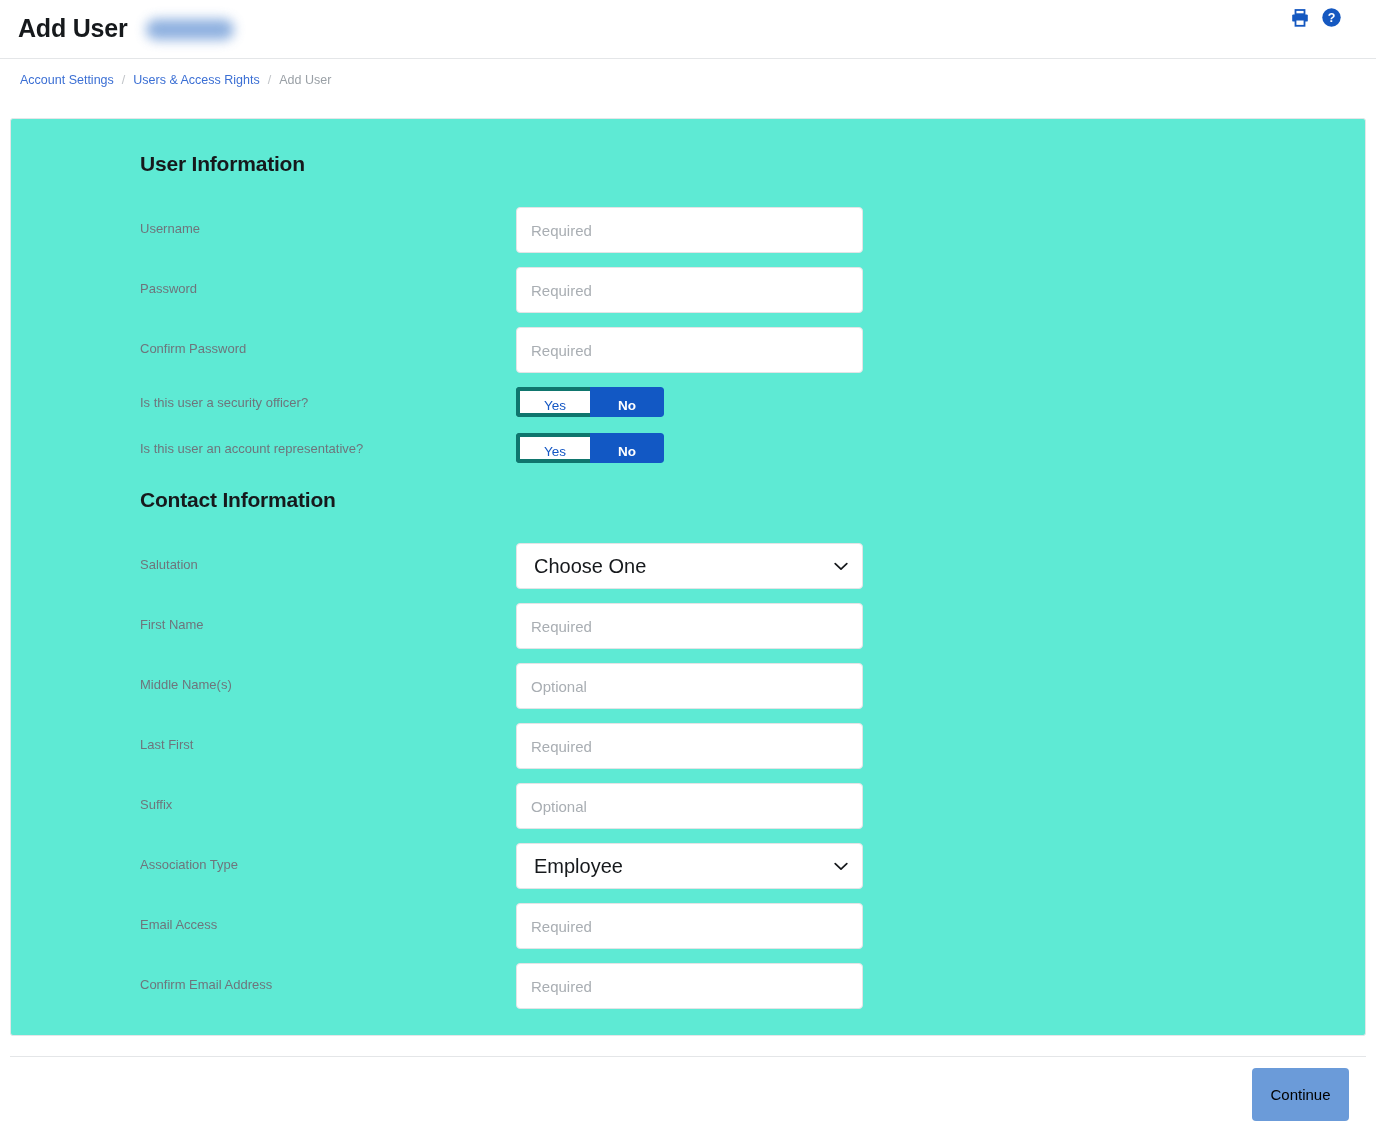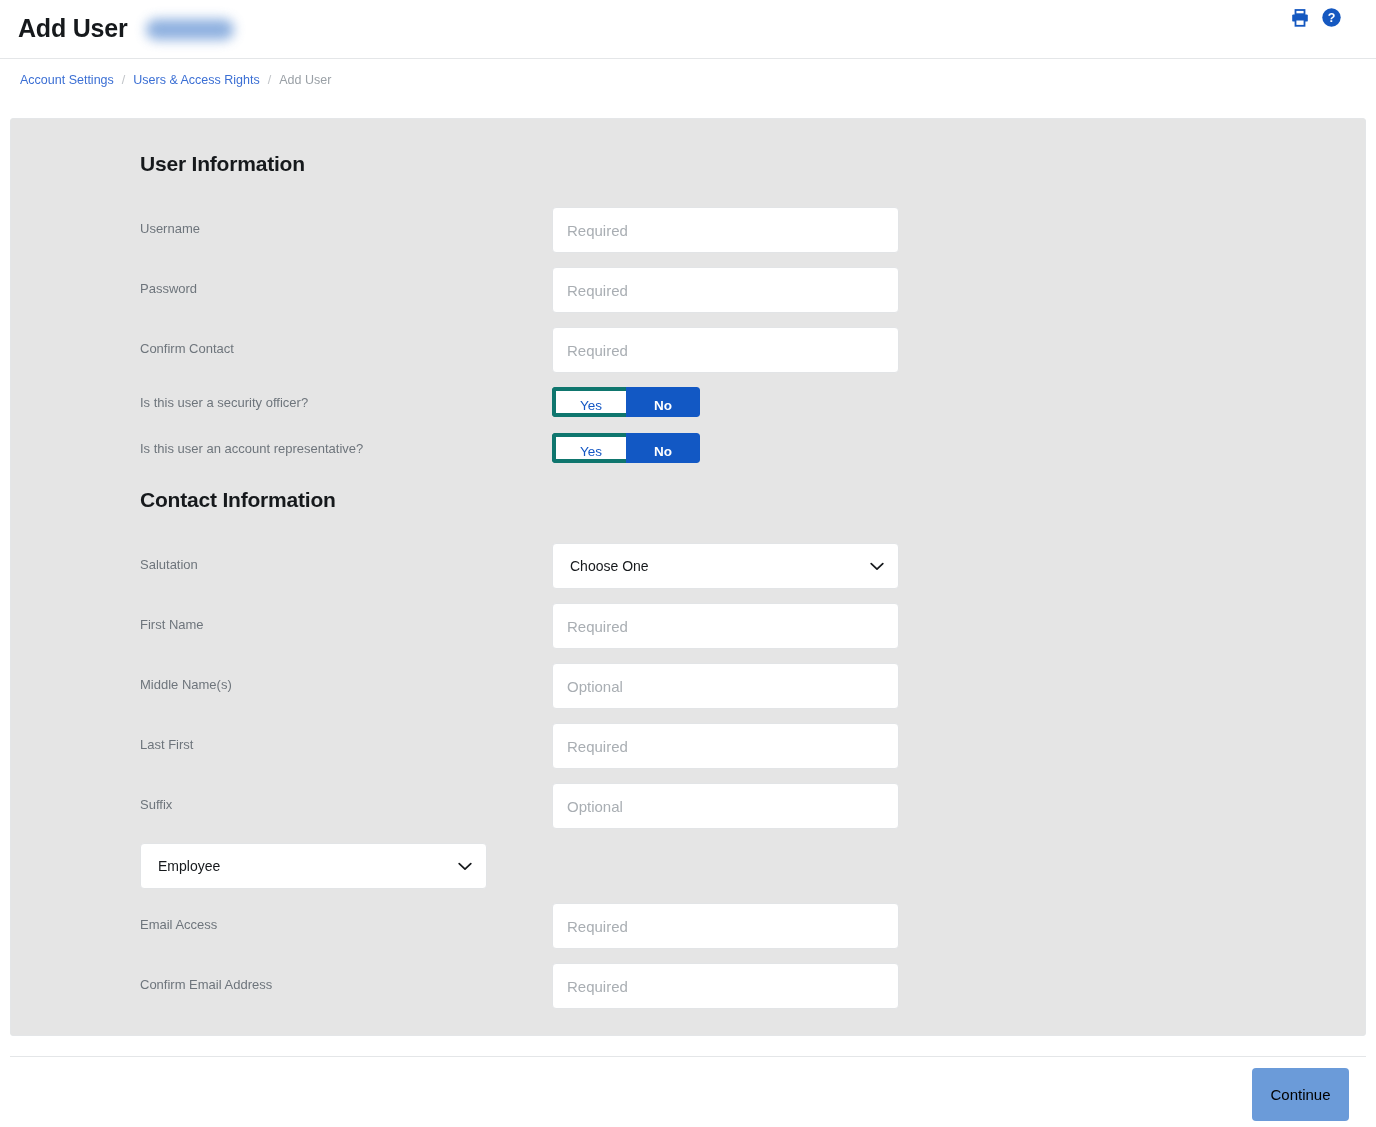--- a/index.html
+++ b/index.html
@@ -77,21 +77,21 @@
 
   
   .card {
     position: absolute;
     left: 10px;
     top: 118px;
     width: 1356px;
     height: 918px;
     border: 1px solid #e4e6e8;
     border-radius: 3px;
-    background: #e5e5e5;
+    background: #5eead4;
   }
 
   .form-wrap {
     padding: 34px 0 0 129px;
   }
 
   .section-title {
     font-size: 21px;
     font-weight: bold;
     color: #16191c;
@@ -101,21 +101,20 @@
   }
   .section-title.first { margin-bottom: 33px; }
   .section-title.second { margin-top: 26px; margin-bottom: 33px; }
 
   
   .form-row {
     display: flex;
     align-items: flex-start;
     margin-bottom: 14px;
     height: 46px;
-    gap: 36px;
   }
   .form-row.toggle-row {
     height: 30px;
     margin-bottom: 16px;
     align-items: center;
   }
   .form-row.toggle-row:last-of-type { margin-bottom: 0; }
 
   .field-label {
     width: 376px;
@@ -153,21 +152,21 @@
     width: 347px;
     height: 46px;
   }
   .select-box {
     width: 347px;
     height: 46px;
     border: 1px solid #e2e4e6;
     border-radius: 4px;
     background: #ffffff;
     font-family: "Liberation Sans", sans-serif;
-    font-size: 14px;
+    font-size: 20px;
     color: #16191c;
     padding: 0 34px 0 17px;
     -webkit-appearance: none;
     -moz-appearance: none;
     appearance: none;
     outline: none;
     cursor: pointer;
   }
   .select-chevron {
     position: absolute;
@@ -281,21 +280,21 @@
     </div>
 
     <div class="form-row">
       <div class="field-label">Password</div>
       <div class="control">
         <input class="text-input" type="text" placeholder="Required" style="">
       </div>
     </div>
 
     <div class="form-row">
-      <div class="field-label">Confirm Contact</div>
+      <div class="field-label">Confirm Password</div>
       <div class="control">
         <input class="text-input" type="text" placeholder="Required" style="">
       </div>
     </div>
 
     <div class="form-row toggle-row">
       <div class="field-label">Is this user a security officer?</div>
       <div class="control">
         <div class="toggle-group">
           <button class="toggle-btn left">Yes</button>
@@ -354,20 +353,21 @@
     </div>
 
     <div class="form-row">
       <div class="field-label">Suffix</div>
       <div class="control">
         <input class="text-input" type="text" placeholder="Optional" style="">
       </div>
     </div>
 
     <div class="form-row">
+      <div class="field-label">Association Type</div>
       <div class="control">
         <div class="select-wrap">
           <select class="select-box">
             <option>Employee</option>
           </select>
           <span class="select-chevron">
             <svg width="14" height="9" viewBox="0 0 14 9">
               <path d="M1.2 1.6 L7 7.2 L12.8 1.6" fill="none" stroke="#16191c" stroke-width="1.7" stroke-linecap="round" stroke-linejoin="round"></path>
             </svg>
           </span>

